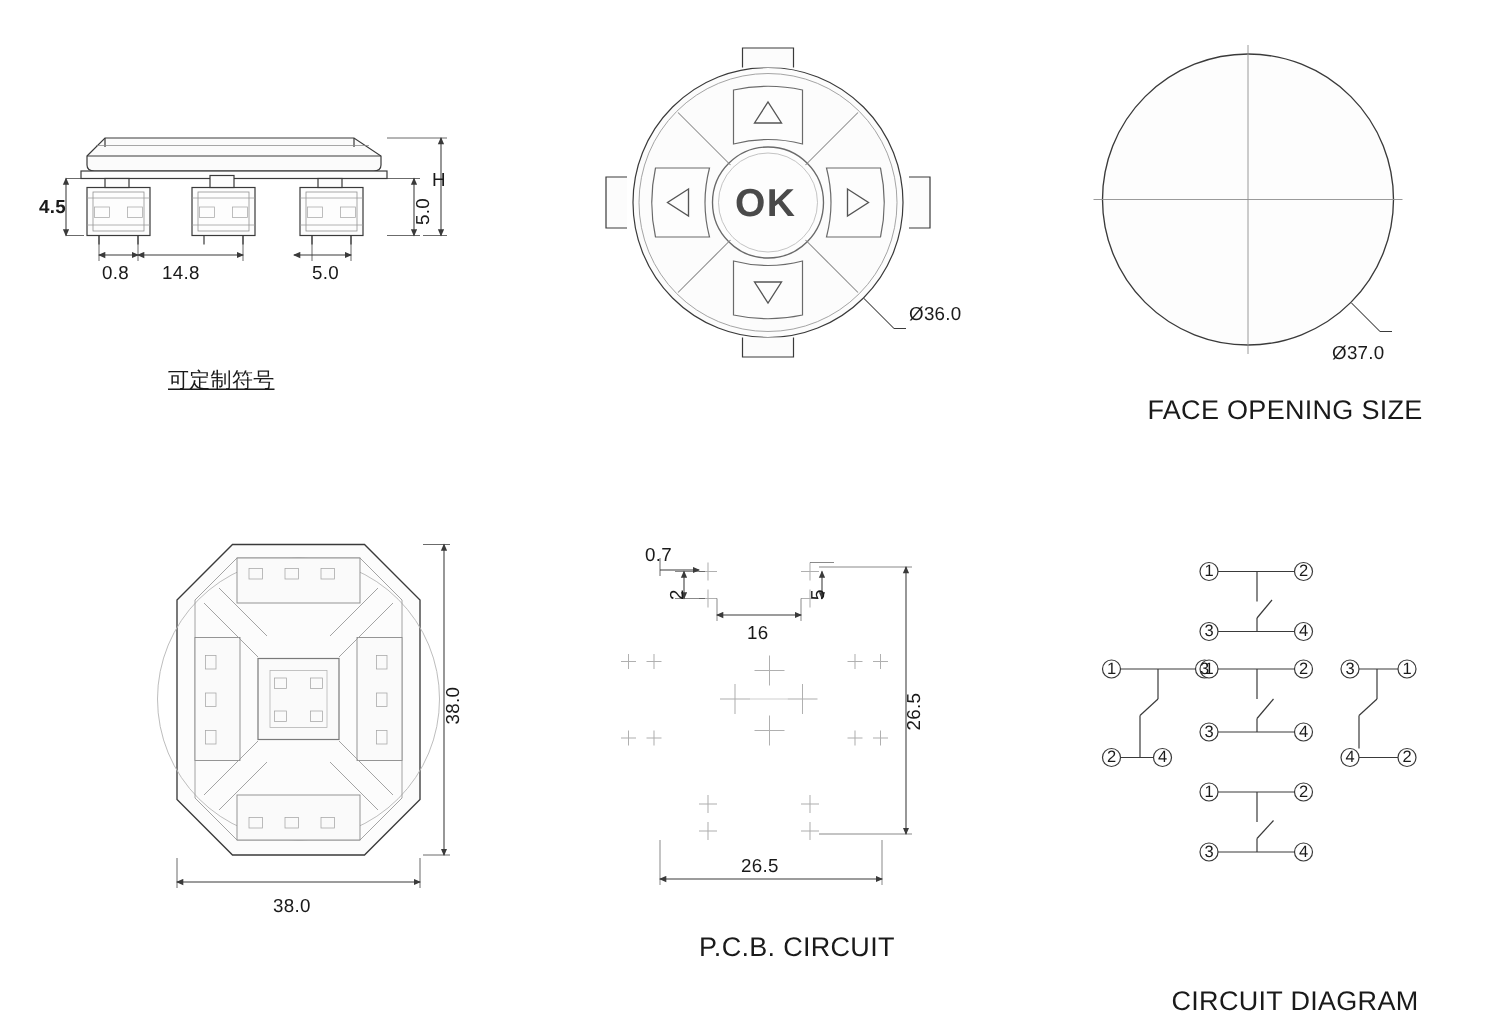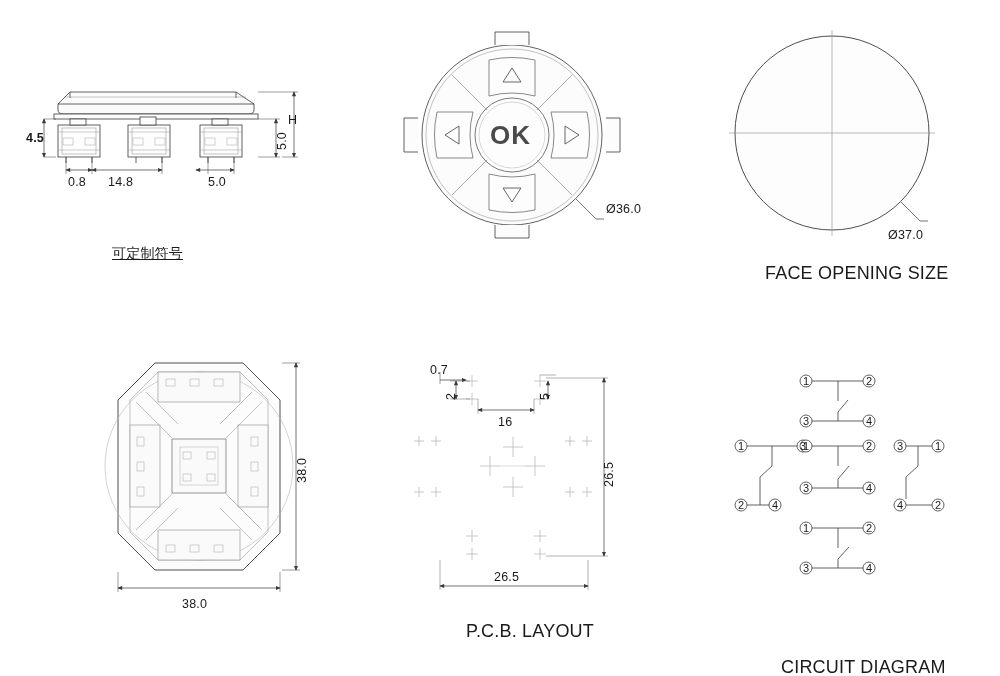--- a/index.html
+++ b/index.html
@@ -391,21 +391,21 @@
 
 <div class="lbl vert rot90" style="left:295px; top:483px;">38.0</div>
 <div class="lbl" style="left:182px; top:597px;">38.0</div>
 
 <div class="lbl" style="left:430px; top:363px;">0.7</div>
 <div class="lbl vert rot90" style="left:444px; top:400px;">2</div>
 <div class="lbl" style="left:498px; top:415px;">16</div>
 <div class="lbl vert rot90" style="left:538px; top:400px;">5</div>
 <div class="lbl vert rot90" style="left:602px; top:487px;">26.5</div>
 <div class="lbl" style="left:494px; top:570px;">26.5</div>
-<div class="lbl cap" style="left:466px; top:621px;">P.C.B. LAYOUT</div>
+<div class="lbl cap" style="left:466px; top:621px;">P.C.B. CIRCUIT</div>
 
 <div class="lbl small" style="left:803px; top:375px;">1</div>
 <div class="lbl small" style="left:866px; top:375px;">2</div>
 <div class="lbl small" style="left:803px; top:415px;">3</div>
 <div class="lbl small" style="left:866px; top:415px;">4</div>
 
 <div class="lbl small" style="left:738px; top:440px;">1</div>
 <div class="lbl small" style="left:800px; top:440px;">3</div>
 <div class="lbl small" style="left:738px; top:499px;">2</div>
 <div class="lbl small" style="left:772px; top:499px;">4</div>

